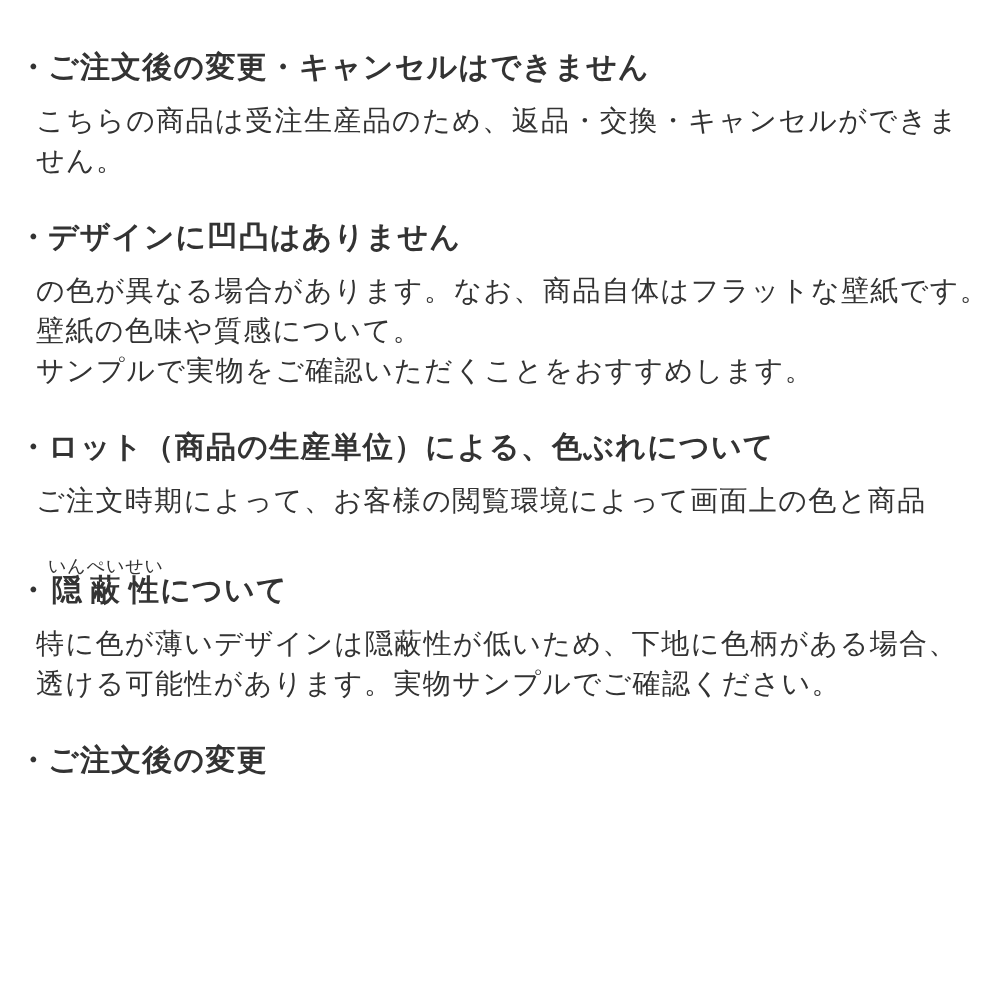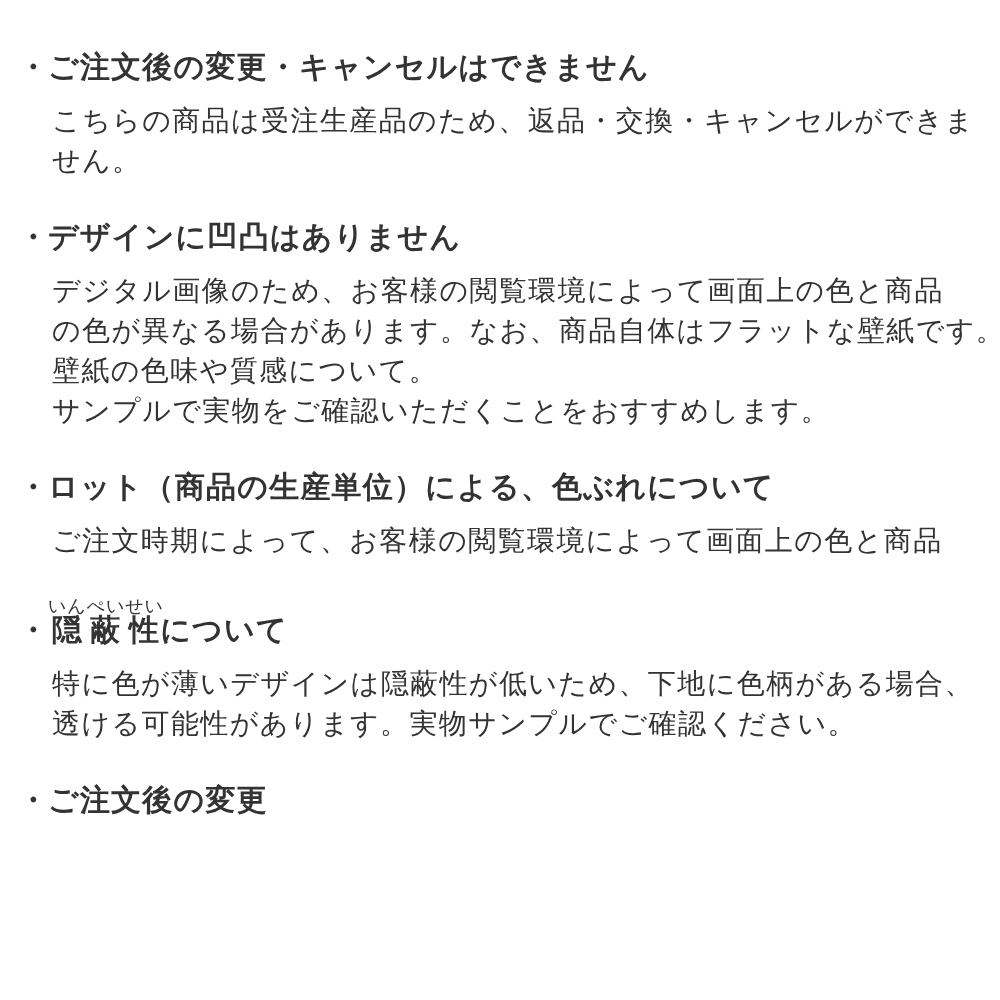--- a/index.html
+++ b/index.html
@@ -26,21 +26,21 @@
     font-weight: bold;
     letter-spacing: 0.04em;
     color: #333333;
     white-space: nowrap;
   }
   .bullet {
     display: inline-block;
     width: 30px;
     font-weight: bold;
   }
-  .body { padding-left: 52px; }
+  .body { padding-left: 36px; }
   .line {
     margin: 0;
     font-size: 28px;
     line-height: 40px;
     letter-spacing: 0.05em;
     font-weight: 400;
     color: #333333;
     white-space: nowrap;
   }
   ruby { ruby-position: over; }
@@ -60,21 +60,20 @@
     <h2 class="heading"><span class="bullet">・</span><span>ご注文後の変更・キャンセルはできません</span></h2>
     <div class="body">
       <p class="line">こちらの商品は受注生産品のため、返品・交換・キャンセルができま</p>
       <p class="line">せん。</p>
     </div>
   </section>
 
   <section class="note-section">
     <h2 class="heading"><span class="bullet">・</span><span>デザインに凹凸はありません</span></h2>
     <div class="body">
-      <p class="line">デジタル画像のため、お客様の閲覧環境によって画面上の色と商品</p>
       <p class="line">の色が異なる場合があります。なお、商品自体はフラットな壁紙です。</p>
       <p class="line">壁紙の色味や質感について。</p>
       <p class="line">サンプルで実物をご確認いただくことをおすすめします。</p>
     </div>
   </section>
 
   <section class="note-section">
     <h2 class="heading"><span class="bullet">・</span><span>ロット（商品の生産単位）による、色ぶれについて</span></h2>
     <div class="body">
       <p class="line">ご注文時期によって、お客様の閲覧環境によって画面上の色と商品</p>

